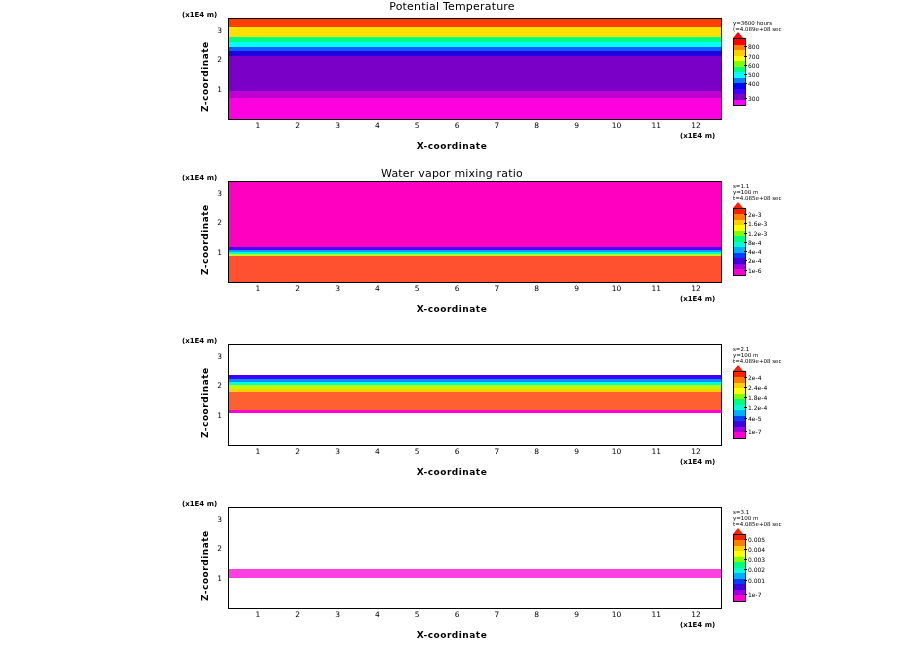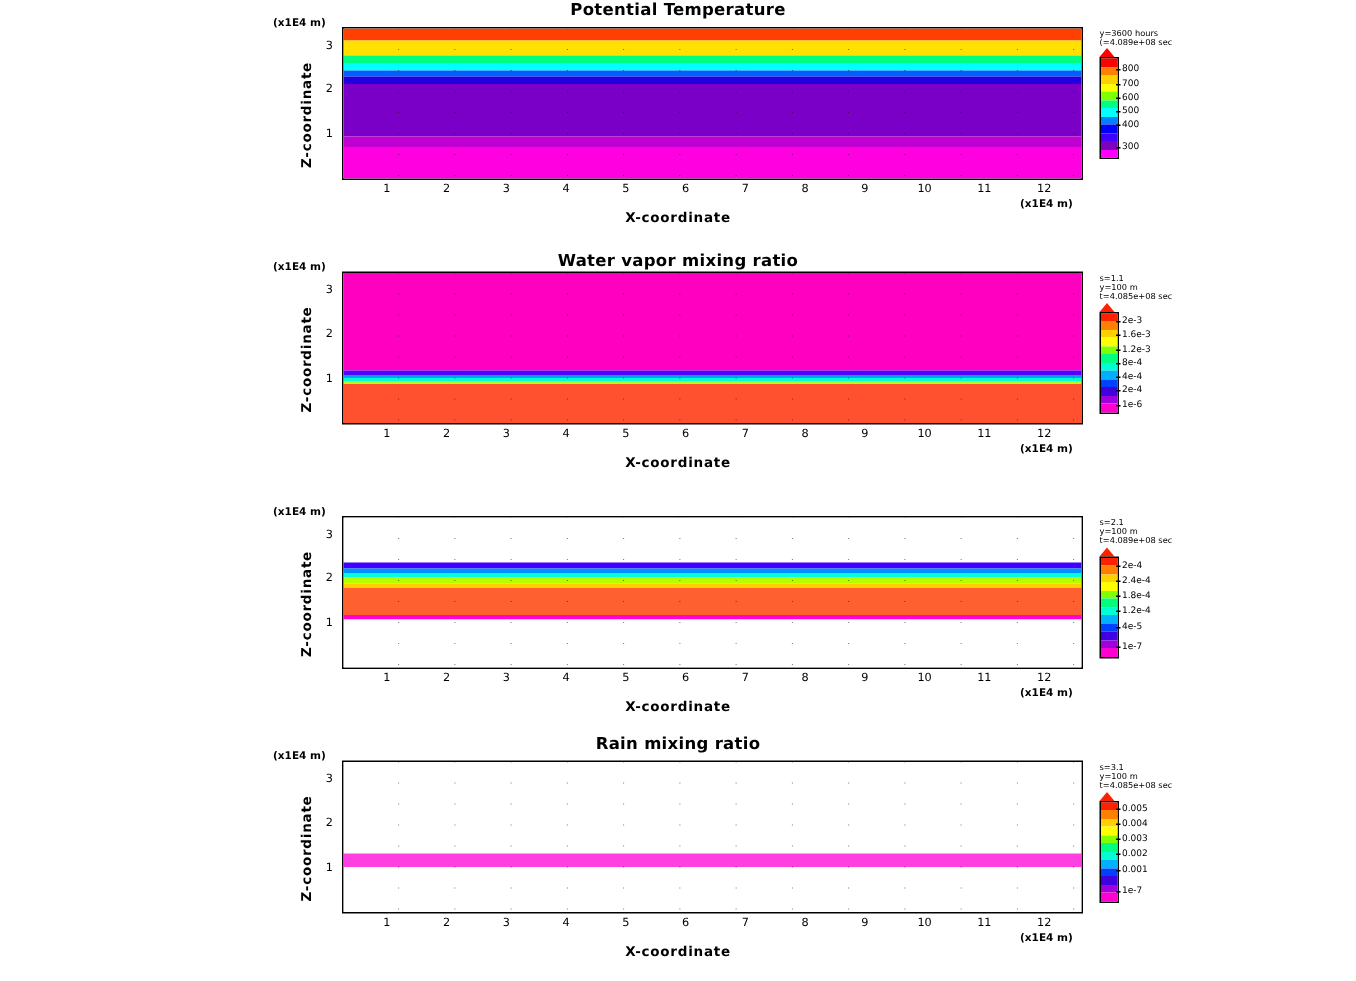--- a/index.html
+++ b/index.html
@@ -1,18 +1,18 @@
 <!DOCTYPE html>
 <html><head>
 <meta charset="utf-8">
 <style>
   html,body{margin:0;padding:0;background:#ffffff;}
   body{width:904px;height:654px;position:relative;font-family:"DejaVu Sans",sans-serif;overflow:hidden;}
   .panel{position:absolute;left:0;width:904px;height:163px;}
-  .title{position:absolute;width:100%;text-align:center;top:0;font-size:11px;font-weight:bold;color:#000;letter-spacing:.2px;}
+  .title{position:absolute;width:100%;text-align:center;top:0;font-size:11px;font-weight:normal;color:#000;letter-spacing:.2px;}
   .zunit{position:absolute;font-size:7px;color:#000;font-weight:bold;}
   .xunit{position:absolute;font-size:7px;color:#000;font-weight:bold;}
   .ylabel{position:absolute;font-size:9px;font-weight:bold;color:#000;transform:rotate(-90deg);transform-origin:left top;white-space:nowrap;letter-spacing:.5px;}
   .xlabel{position:absolute;font-size:9px;font-weight:bold;color:#000;width:100%;text-align:center;letter-spacing:.5px;}
   .plotbox{position:absolute;border:1px solid #000;background:#fff;overflow:hidden;}
   .bands{position:absolute;left:0;top:0;width:100%;height:100%;}
   .band{position:absolute;left:0;width:100%;}
   .grid-dots{position:absolute;left:0;top:0;width:100%;height:100%;
     background-image:radial-gradient(circle, rgba(0,0,0,0.55) 0.5px, transparent 0.6px);
     background-size:37.5px 14px;background-position:18px 7px;pointer-events:none;}
@@ -238,21 +238,20 @@
       <div class="cb-lab" style="left: 748px; top: 71px;">1.8e-4</div>
       <div class="tickmark" style="left: 744px; top: 71px; width: 3px; height: 1px;"></div>
       <div class="cb-lab" style="left: 748px; top: 80.9px;">1.2e-4</div>
       <div class="tickmark" style="left: 744px; top: 80.9px; width: 3px; height: 1px;"></div>
       <div class="cb-lab" style="left: 748px; top: 92.12px;">4e-5</div>
       <div class="tickmark" style="left: 744px; top: 92.12px; width: 3px; height: 1px;"></div>
       <div class="cb-lab" style="left: 748px; top: 105.32px;">1e-7</div>
       <div class="tickmark" style="left: 744px; top: 105.32px; width: 3px; height: 1px;"></div>
     </div>
     <div class="panel" style="top: 489px;">
-      <div class="title" style="top: 0px;">Rain mixing ratio</div>
       <div class="zunit" style="left: 182px; top: 11px;">(x1E4 m)</div>
       <div class="plotbox" style="left: 228px; top: 18px; width: 492px; height: 100px;">
         <div class="bands">
           <div class="band" style="top: 0%; height: 61.1765%; background: rgb(255, 255, 255);"></div>
           <div class="band" style="top: 61.1765%; height: 8.82353%; background: rgb(255, 64, 224);"></div>
           <div class="band" style="top: 70%; height: 30%; background: rgb(255, 255, 255);"></div>
         </div>
         <div class="grid-dots"></div>
       </div>
       <div class="yticks" style="left: 206px; top: 18px; width: 16px; height: 100px;">

